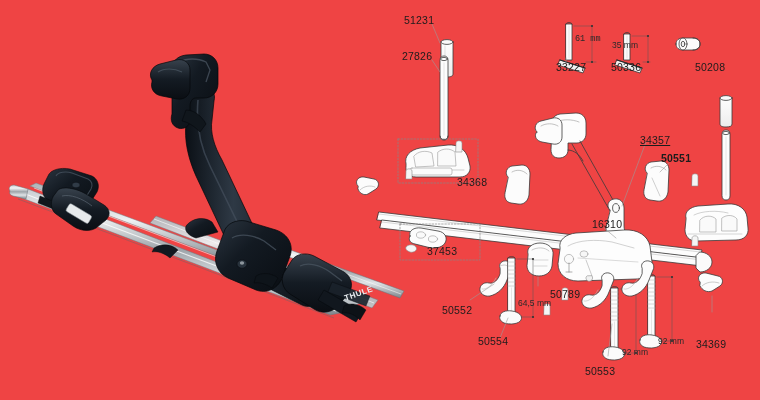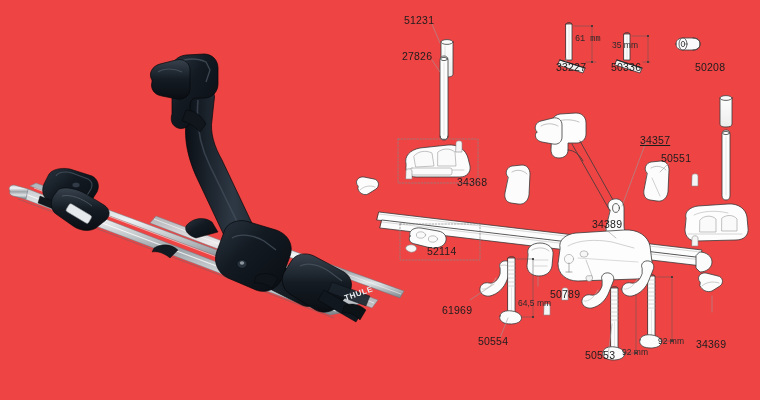--- a/index.html
+++ b/index.html
@@ -451,28 +451,28 @@
       </g>
     </g>
   </svg>
 
   <div class="part-label" style="left:404px; top:15px;">51231</div>
   <div class="part-label" style="left:402px; top:51px;">27826</div>
   <div class="part-label" style="left:556px; top:62px;">33227</div>
   <div class="part-label" style="left:611px; top:62px;">50336</div>
   <div class="part-label" style="left:656px; top:62px;margin-left:39px;">50208</div>
   <div class="part-label" style="left:640px; top:135px;text-decoration:underline;">34357</div>
-  <div class="part-label" style="left:661px; top:153px;">50551</div>
+  <div class="part-label" style="left:661px; top:153px;font-weight:bold;">50551</div>
   <div class="part-label" style="left:449px; top:177px;margin-left:8px;">34368</div>
-  <div class="part-label" style="left:592px; top:219px;">34389</div>
-  <div class="part-label" style="left:427px; top:246px;">52114</div>
-  <div class="part-label" style="left:442px; top:305px;">61969</div>
+  <div class="part-label" style="left:592px; top:219px;">16310</div>
+  <div class="part-label" style="left:427px; top:246px;">37453</div>
+  <div class="part-label" style="left:442px; top:305px;">50552</div>
   <div class="part-label" style="left:524px; top:289px;margin-left:26px;">50789</div>
   <div class="part-label" style="left:478px; top:336px;">50554</div>
-  <div class="part-label" style="left:585px; top:350px;">50553</div>
+  <div class="part-label" style="left:585px; top:366px;">50553</div>
   <div class="part-label" style="left:696px; top:315px;margin-top:24px;">34369</div>
 
   <div class="dim-label" style="left:575px; top:35px;font-family:Liberation Mono, monospace;">61 mm</div>
   <div class="dim-label" style="left:612px; top:41px;">35 mm</div>
   <div class="dim-label" style="left:518px; top:299px;">64,5 mm</div>
   <div class="dim-label" style="left:622px; top:348px;">92 mm</div>
   <div class="dim-label" style="left:658px; top:337px;">92 mm</div>
 
   <div class="brand-label" style="left:344px; top:289px;">THULE</div>
 

